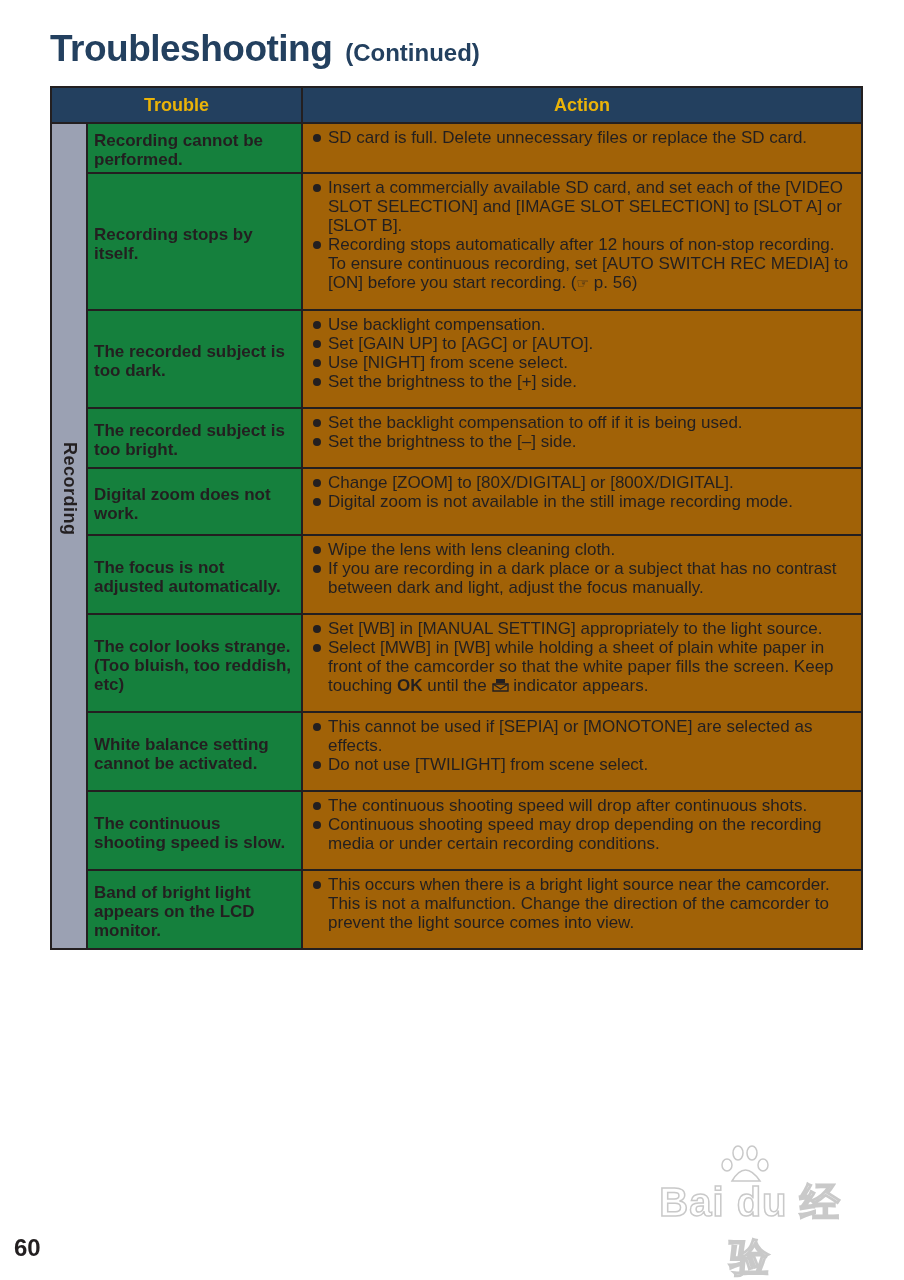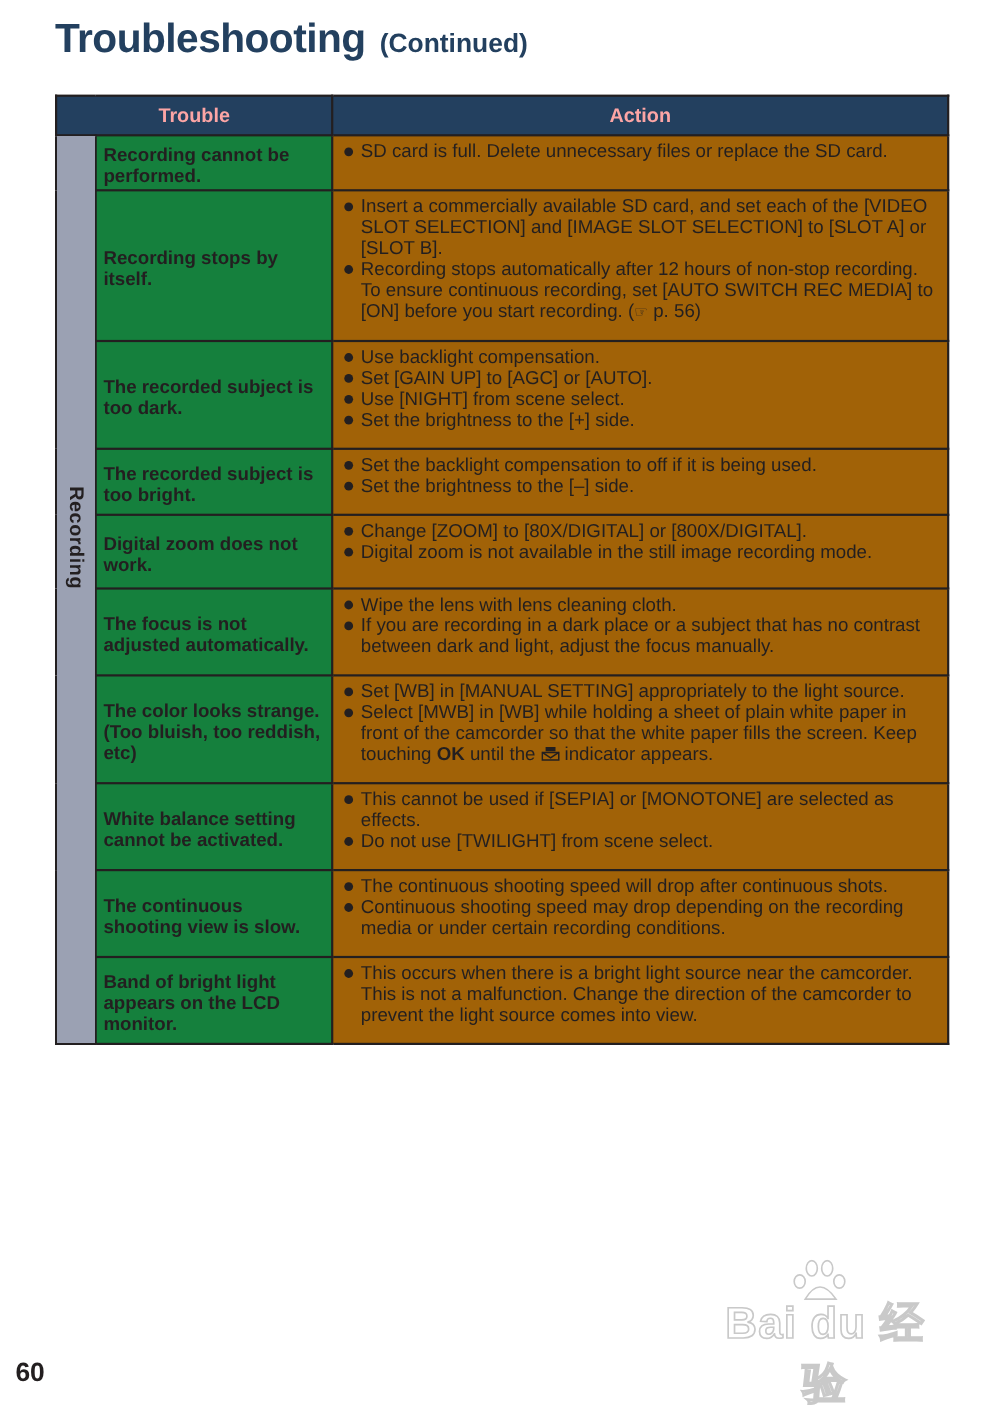--- a/index.html
+++ b/index.html
@@ -1,34 +1,34 @@
 <!DOCTYPE html>
 <html><head>
 <meta charset="utf-8">
 <style>
   html, body { margin: 0; padding: 0; }
   body {
     width: 904px; height: 1280px; background: #ffffff; position: relative; overflow: hidden;
     font-family: "Liberation Sans", sans-serif; color: #231f20;
   }
   .page-title {
-    position: absolute; left: 50px; top: 14px; margin: 0;
+    position: absolute; left: 50px; top: 28px; margin: 0;
     font-family: "Liberation Sans", sans-serif; color: #23405f; font-weight: bold;
     white-space: nowrap;
   }
   .page-title .main { font-size: 37px; letter-spacing: -0.5px; }
   .page-title .sub { font-size: 24px; margin-left: 4px; }
 
   table.tbl {
     position: absolute; left: 50px; top: 86px; width: 813px;
     border-collapse: collapse; table-layout: fixed;
     font-size: 17px; line-height: 19px;
   }
   .tbl th {
-    background: #23405f; color: #fca5a5; font-weight: bold; font-size: 18px;
+    background: #23405f; color: #eab308; font-weight: bold; font-size: 18px;
     height: 34px; padding: 0; border: 2px solid #231f20; text-align: center;
   }
   .tbl td { border: 2px solid #231f20; vertical-align: middle; }
   .tbl td.cat {
     width: 34px; background: #9ba1b3; padding: 0; position: relative;
   }
   .cat-label {
     writing-mode: vertical-rl; font-weight: bold; font-size: 18px; color: #231f20;
     letter-spacing: 0.5px; position: absolute; left: 50%; top: 318px; transform: translateX(-50%);
   }
@@ -167,21 +167,21 @@
       <td class="trouble">White balance setting cannot be activated.</td>
       <td class="action">
         <ul class="bullets">
           <li>This cannot be used if [SEPIA] or [MONOTONE] are selected as effects.</li>
           <li>Do not use [TWILIGHT] from scene select.</li>
         </ul>
       </td>
     </tr>
 
     <tr style="height:70px">
-      <td class="trouble">The continuous shooting view is slow.</td>
+      <td class="trouble">The continuous shooting speed is slow.</td>
       <td class="action">
         <ul class="bullets">
           <li>The continuous shooting speed will drop after continuous shots.</li>
           <li>Continuous shooting speed may drop depending on the recording media or under certain recording conditions.</li>
         </ul>
       </td>
     </tr>
 
     <tr style="height:70px">
       <td class="trouble">Band of bright light appears on the LCD monitor.</td>

